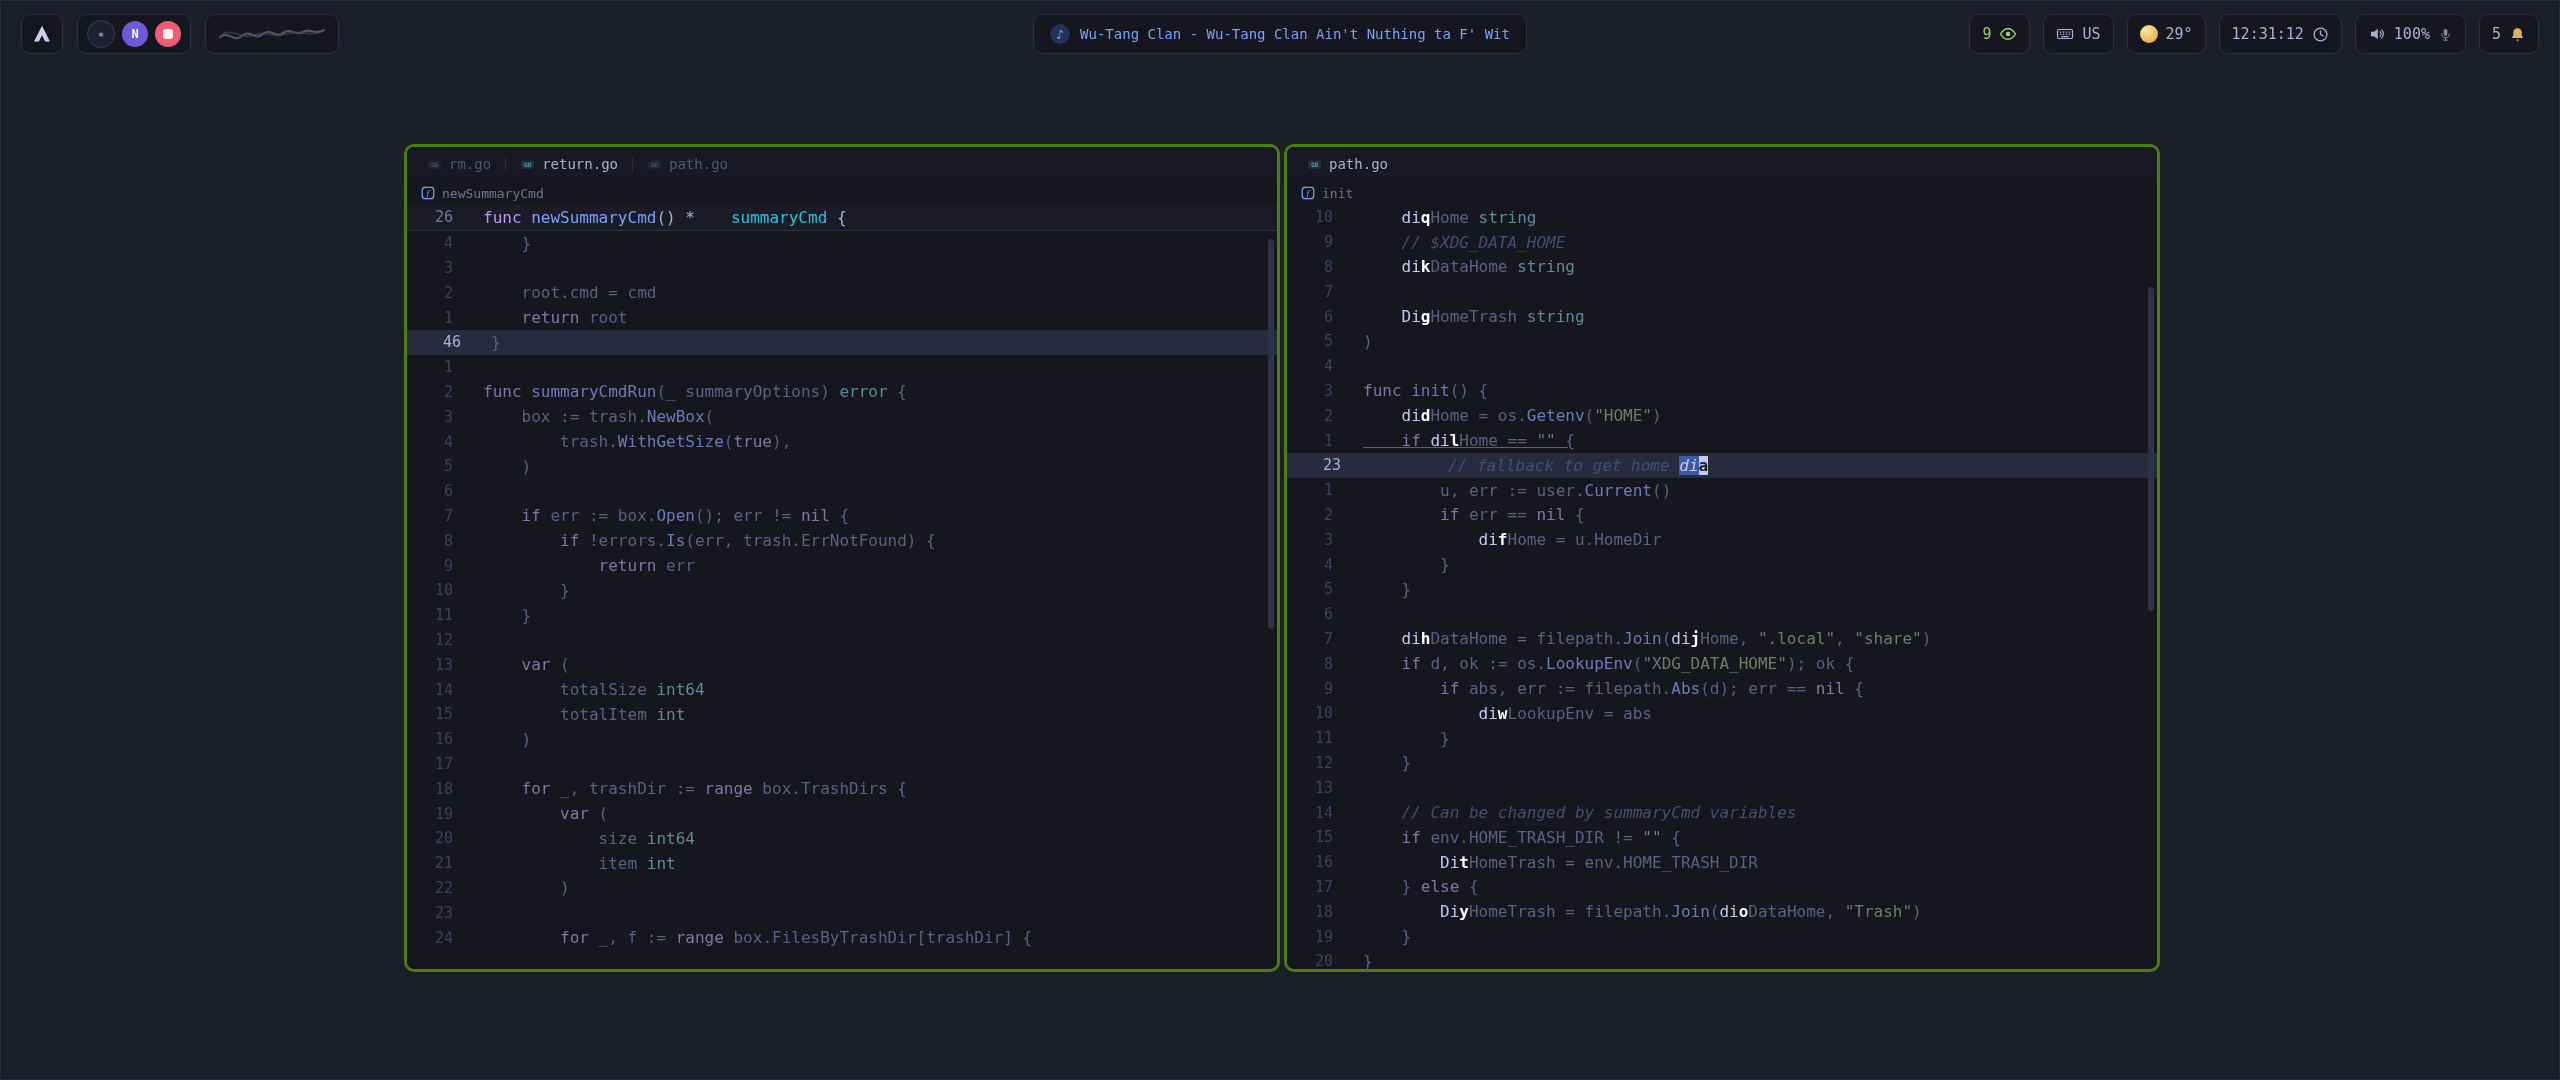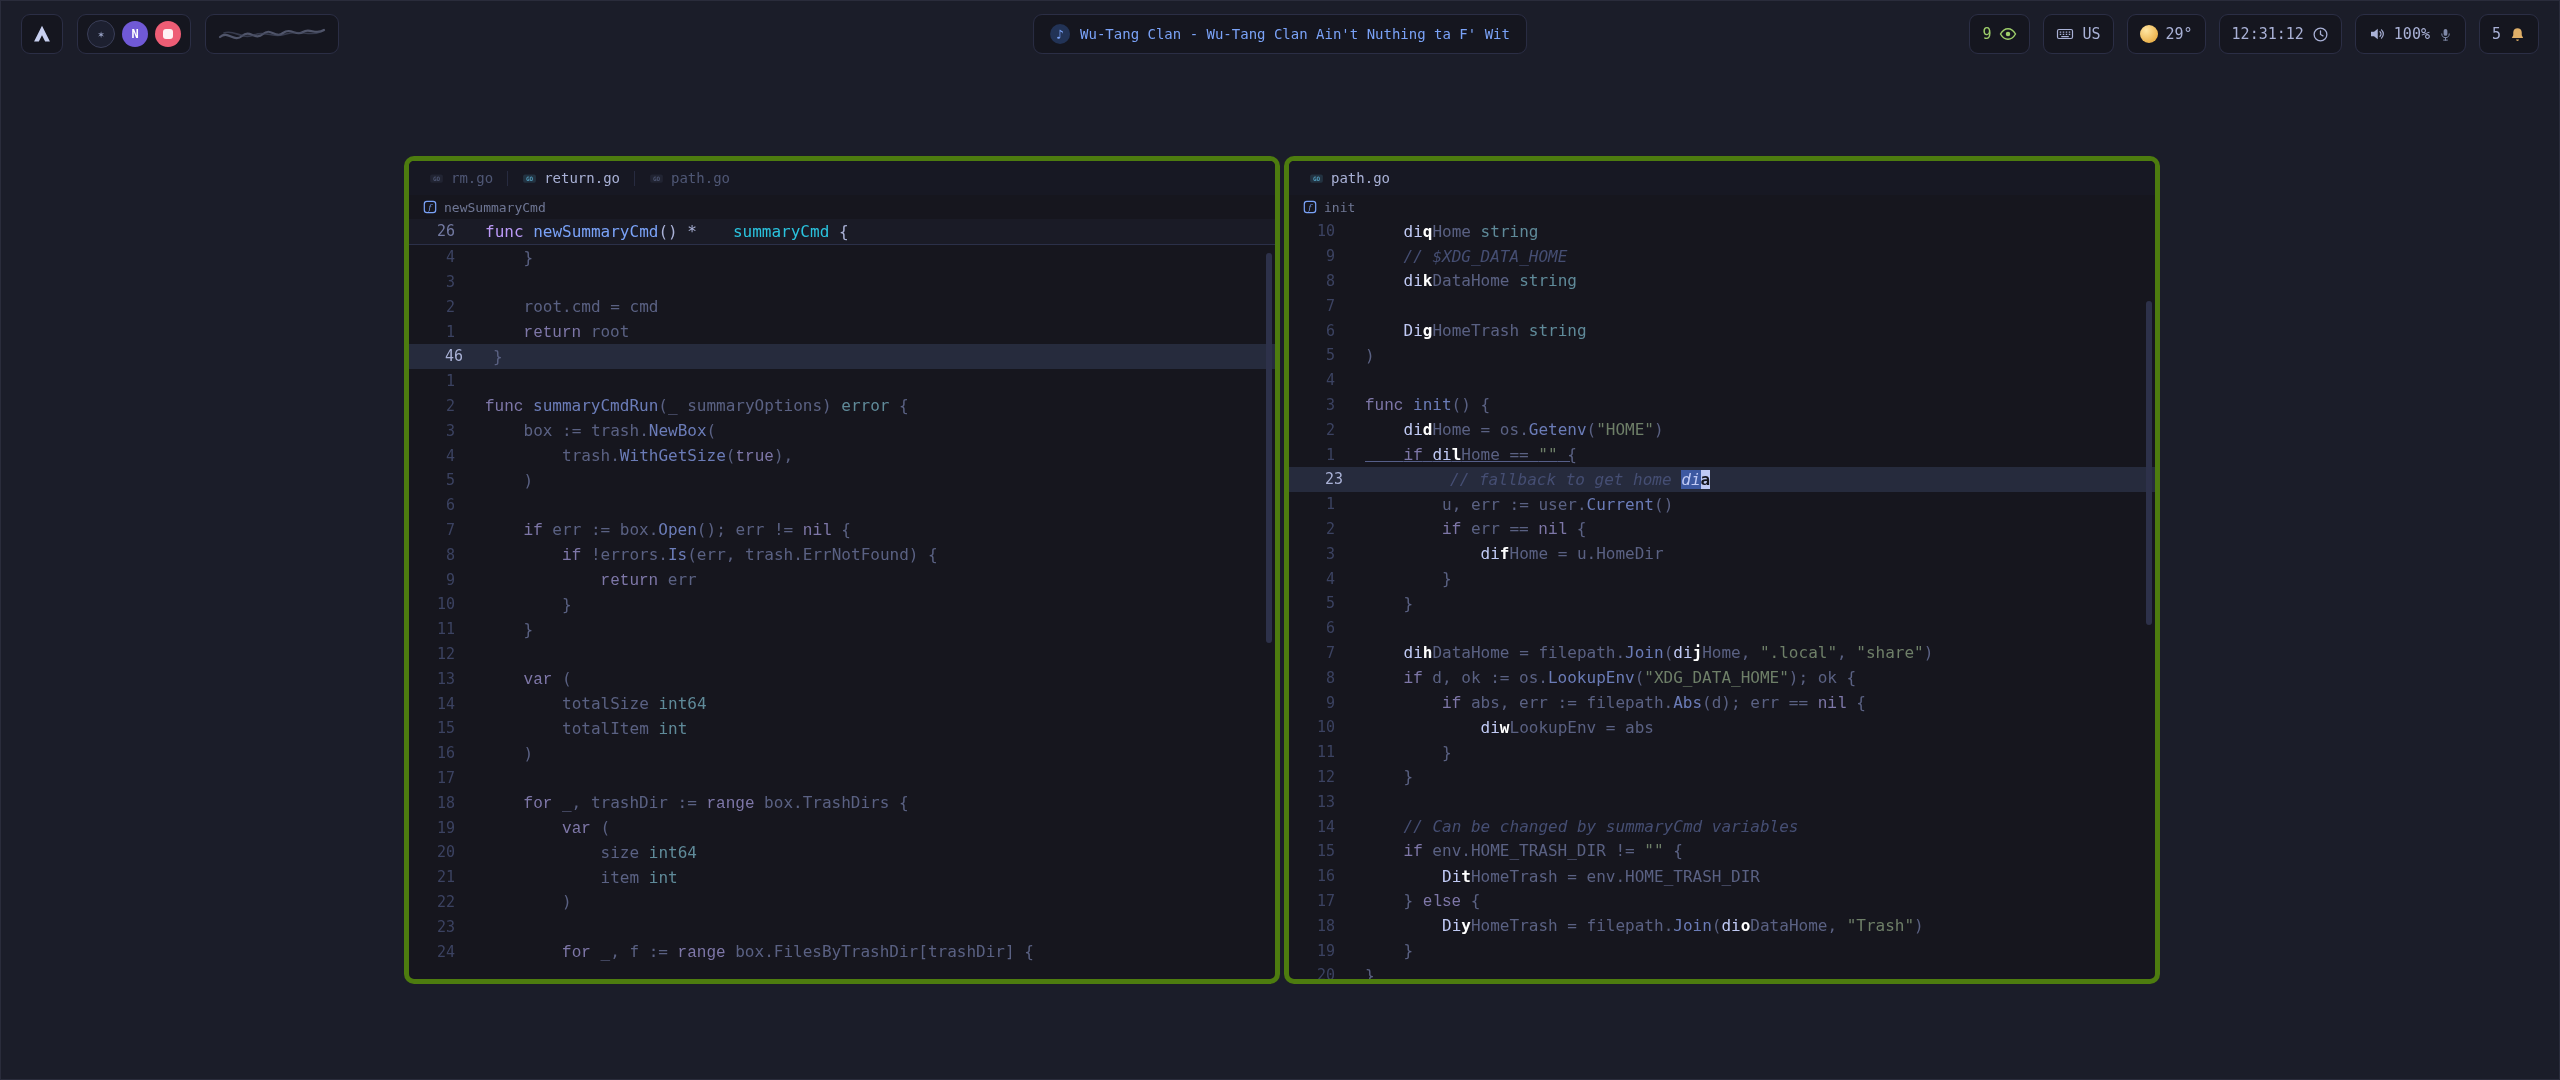--- a/index.html
+++ b/index.html
@@ -22,42 +22,42 @@
   .redacted{width:134px;justify-content:center;}
   .media{position:absolute;left:50%;transform:translateX(-50%);padding:0 16px;gap:10px;}
   .music-badge{width:20px;height:20px;border-radius:50%;background:#223356;color:#7aa2f7;display:flex;align-items:center;justify-content:center;font-size:13px;flex:none;}
   .media-title{color:#7aa2f7;font-size:14px;white-space:nowrap;}
   .tb-right{margin-left:auto;display:flex;gap:13px;align-items:center;}
   .pill{padding:0 12px;gap:8px;font-size:15px;}
   .pill .val{color:#a9b1d6;}
   .pill .green{color:#9ece6a;}
   .moon{width:18px;height:18px;border-radius:50%;background:radial-gradient(circle at 35% 30%, #ffe6a3, #ecb44f 70%);flex:none;}
   
-  .window{position:absolute;top:155px;width:876px;height:828px;background:#16161e;border:5px solid #4d7c0f;border-radius:10px;overflow:hidden;box-sizing:border-box;}
+  .window{position:absolute;top:143px;width:876px;height:828px;background:#16161e;border:3px solid #4d7c0f;border-radius:10px;overflow:hidden;box-sizing:border-box;}
   #win-left{left:403px;}
   #win-right{left:1283px;}
   .tabbar{height:34px;display:flex;align-items:center;background:#171823;padding-left:6px;}
   .tab{display:flex;align-items:center;gap:7px;height:100%;padding:0 14px;font-size:14px;color:#4f5775;cursor:default;}
   .tab.active{color:#a9b1d6;}
   .tab .goicon{color:#4c5470;display:flex;}
   .tab.active .goicon{color:#519aba;}
   .tabsep{width:1px;height:15px;background:#272b40;flex:none;}
   .crumb{height:24px;display:flex;align-items:center;gap:7px;padding-left:14px;font-size:13px;color:#6f7795;background:#16161e;}
   .crumb svg{flex:none;}
   .code{position:relative;font-size:16px;}
   .row{display:flex;height:24.8px;align-items:center;white-space:pre;}
   .row.cur{background:#262b3d;}
   .row.ctx{border-bottom:1px solid #2b3049;background:#1a1b26;}
   .ln{width:46px;text-align:right;color:#3b4261;font-size:15px;flex:none;}
   .row.cur .ln{color:#a9b1d6;margin-left:8px;}
   .row.ctx .ln{color:#737aa2;}
   .txt{margin-left:30px;white-space:pre;}
   
   .k{color:#bb9af7;} .f{color:#7aa2f7;} .t{color:#2ac3de;margin-left:36px;} .p{color:#a9b1d6;}
-  .d{color:#5a6183;} .dk{color:#7e77a8;font-family:Liberation Mono, monospace;} .df{color:#6b7cb8;margin-top:42px;} .dt{color:#5f8a99;}
+  .d{color:#5a6183;} .dk{color:#7e77a8;} .df{color:#6b7cb8;margin-top:42px;} .dt{color:#5f8a99;}
   .dc{color:#454e73;font-style:italic;} .ds{color:#6e7f68;}
   .m{color:#c0caf5;} .l{color:#ffffff;font-weight:bold;}
   .hm{background:#3d59a1;color:#c0caf5;font-style:italic;}
   .hl{background:#c0caf5;color:#16161e;font-weight:bold;}
   .u{text-decoration:underline;text-decoration-color:#565f89;}
   .sb{position:absolute;right:3px;width:6px;border-radius:3px;background:#2d314a;}
 </style>
 </head>
 <body>
 

